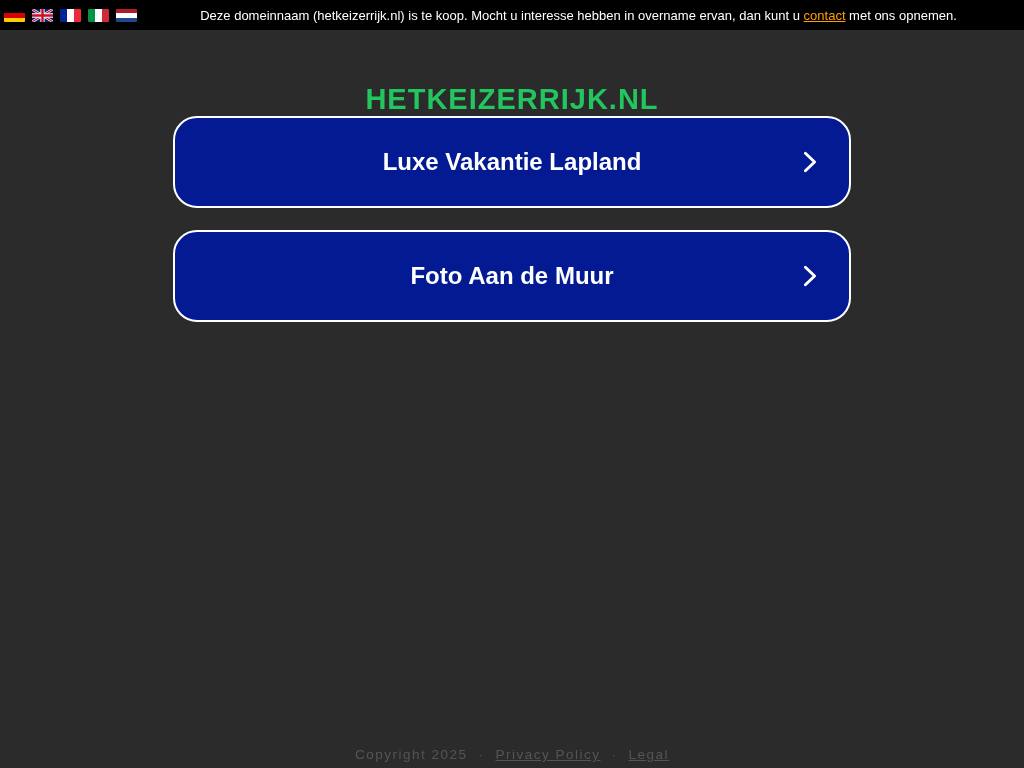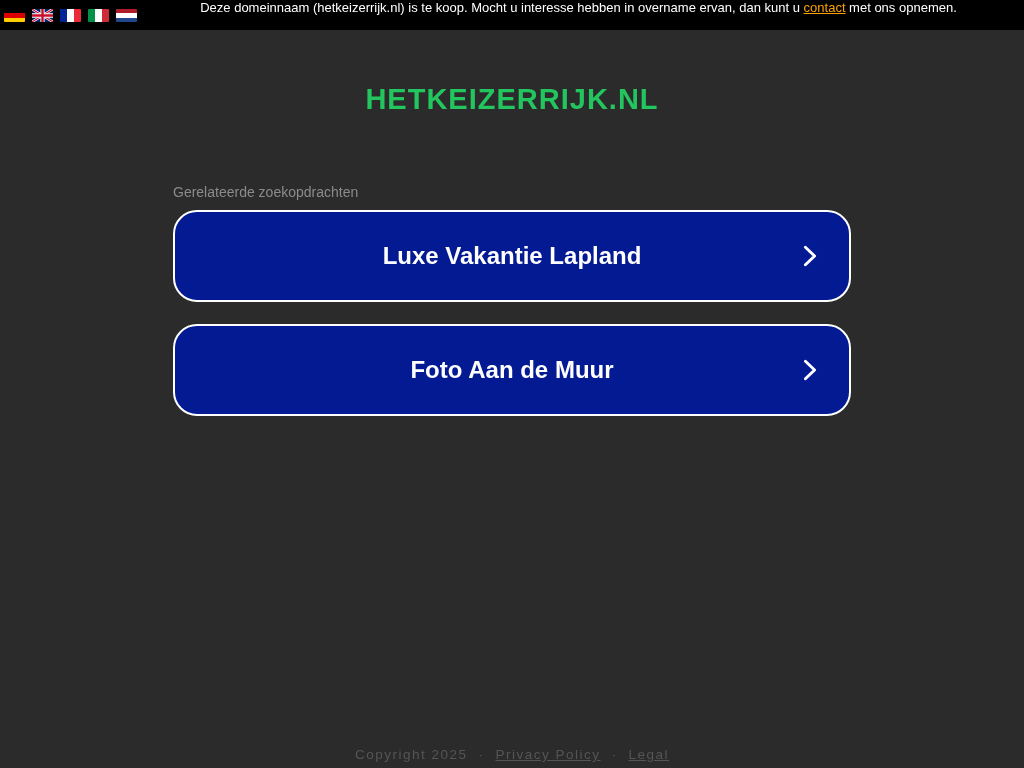--- a/index.html
+++ b/index.html
@@ -8,20 +8,21 @@
     background: #2b2b2b;
     font-family: "Liberation Sans", sans-serif;
     overflow: hidden;
     position: relative;
   }
   
   .topbar {
     height: 30px;
     background: #000000;
     display: flex;
+    align-items: center;
     padding: 0 4px;
   }
   .flags { display: flex; align-items: center; gap: 7px; }
   .flag {
     width: 21px; height: 13px;
     display: inline-block;
     border-radius: 1px;
     cursor: pointer;
     flex: none;
   }
@@ -110,21 +111,20 @@
     <span class="flag flag-fr"></span>
     <span class="flag flag-it"></span>
     <span class="flag flag-nl"></span>
   </div>
   <div class="topbar-message"><span>Deze domeinnaam (hetkeizerrijk.nl) is te koop. Mocht u interesse hebben in overname ervan, dan kunt u </span><a class="contact-link" href="#">contact</a><span> met ons opnemen.</span></div>
 </div>
 
 <h1 class="page-title">HETKEIZERRIJK.NL</h1>
 
 <div class="content">
-  <div class="related-label">Gerelateerde zoekopdrachten</div>
 
   <a class="search-button" href="#">
     <span>Luxe Vakantie Lapland</span>
     <span class="chevron">
       <svg viewBox="0 0 24 28">
           <path d="M7 4.5 L17 14 L7 23.5" fill="none" stroke="#ffffff" stroke-width="3.2" stroke-linecap="round" stroke-linejoin="round"></path>
         </svg>
     </span>
   </a>
 

